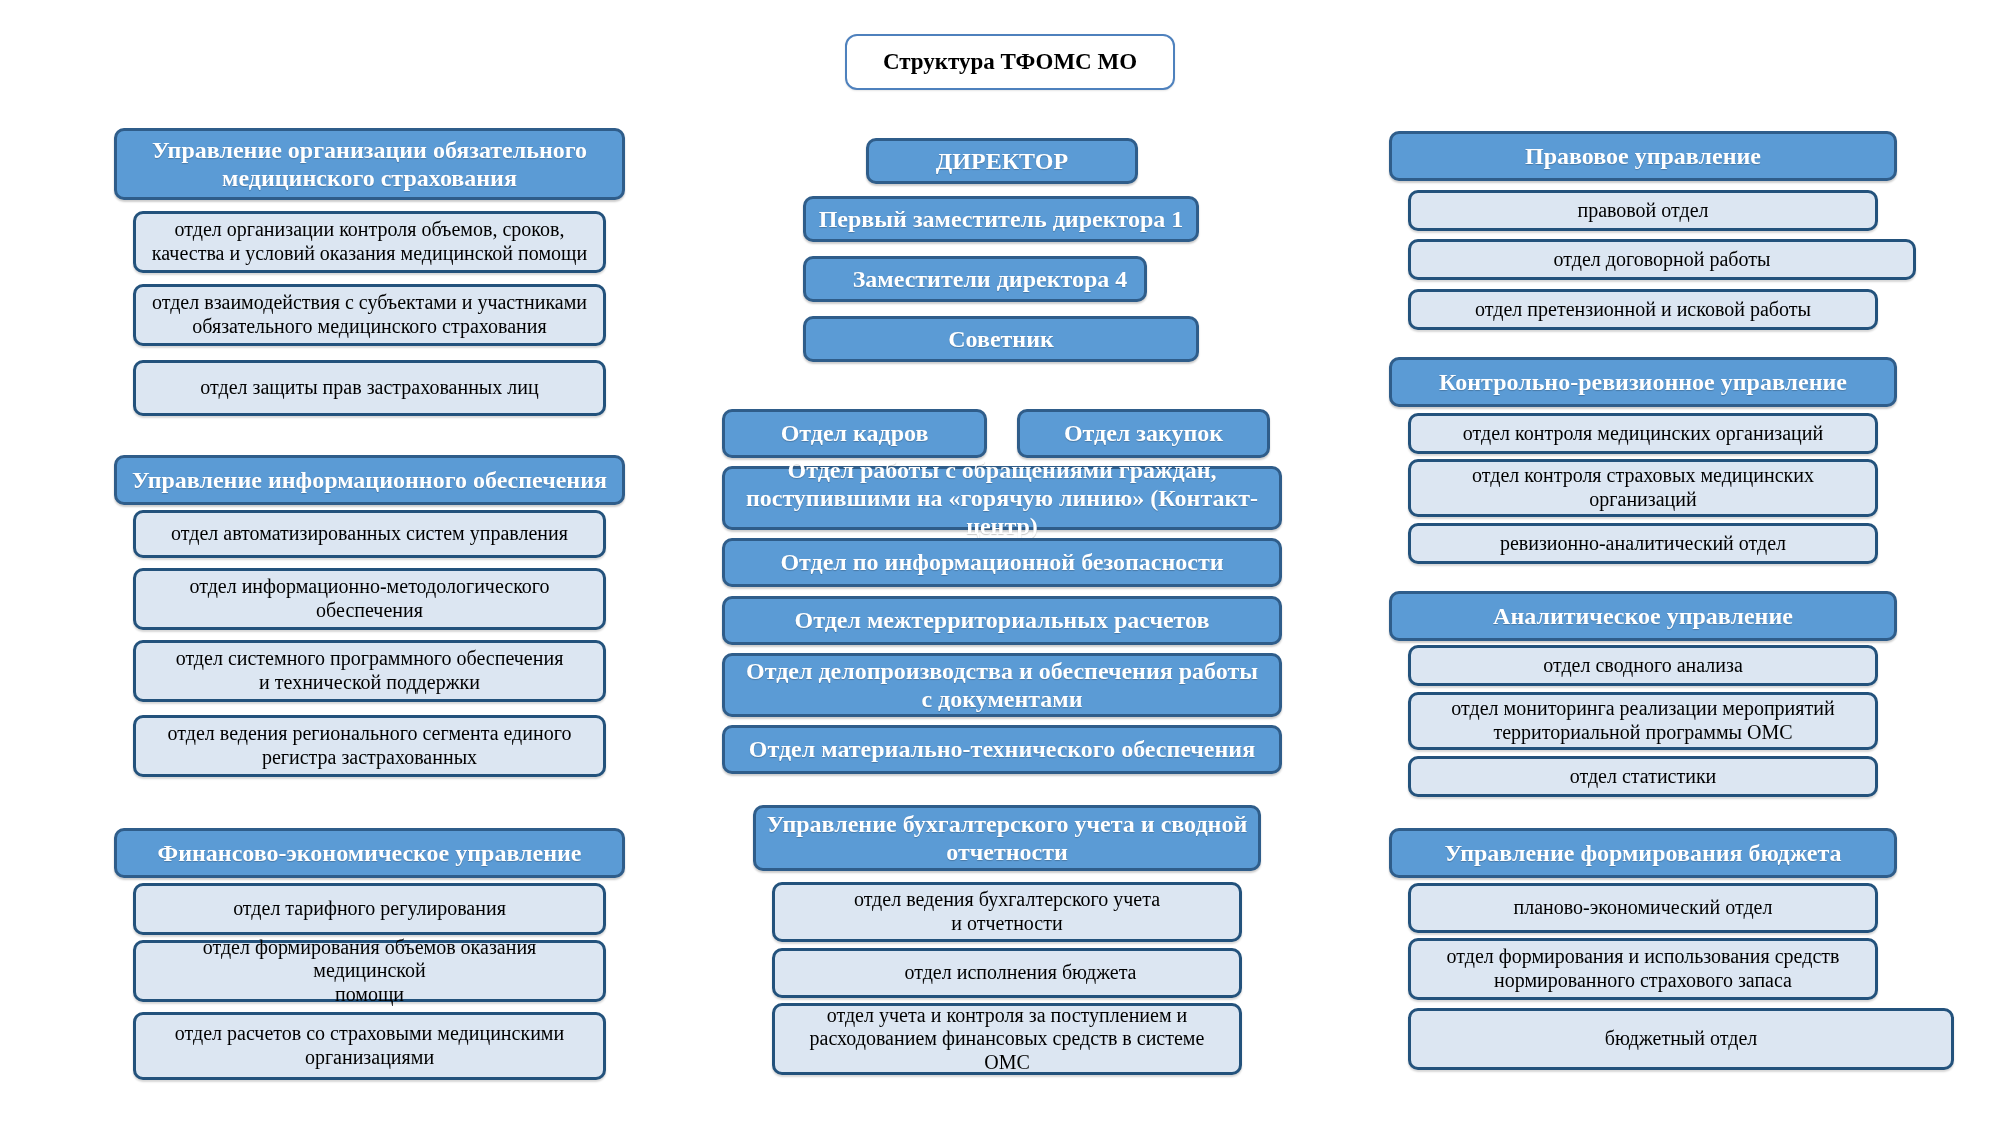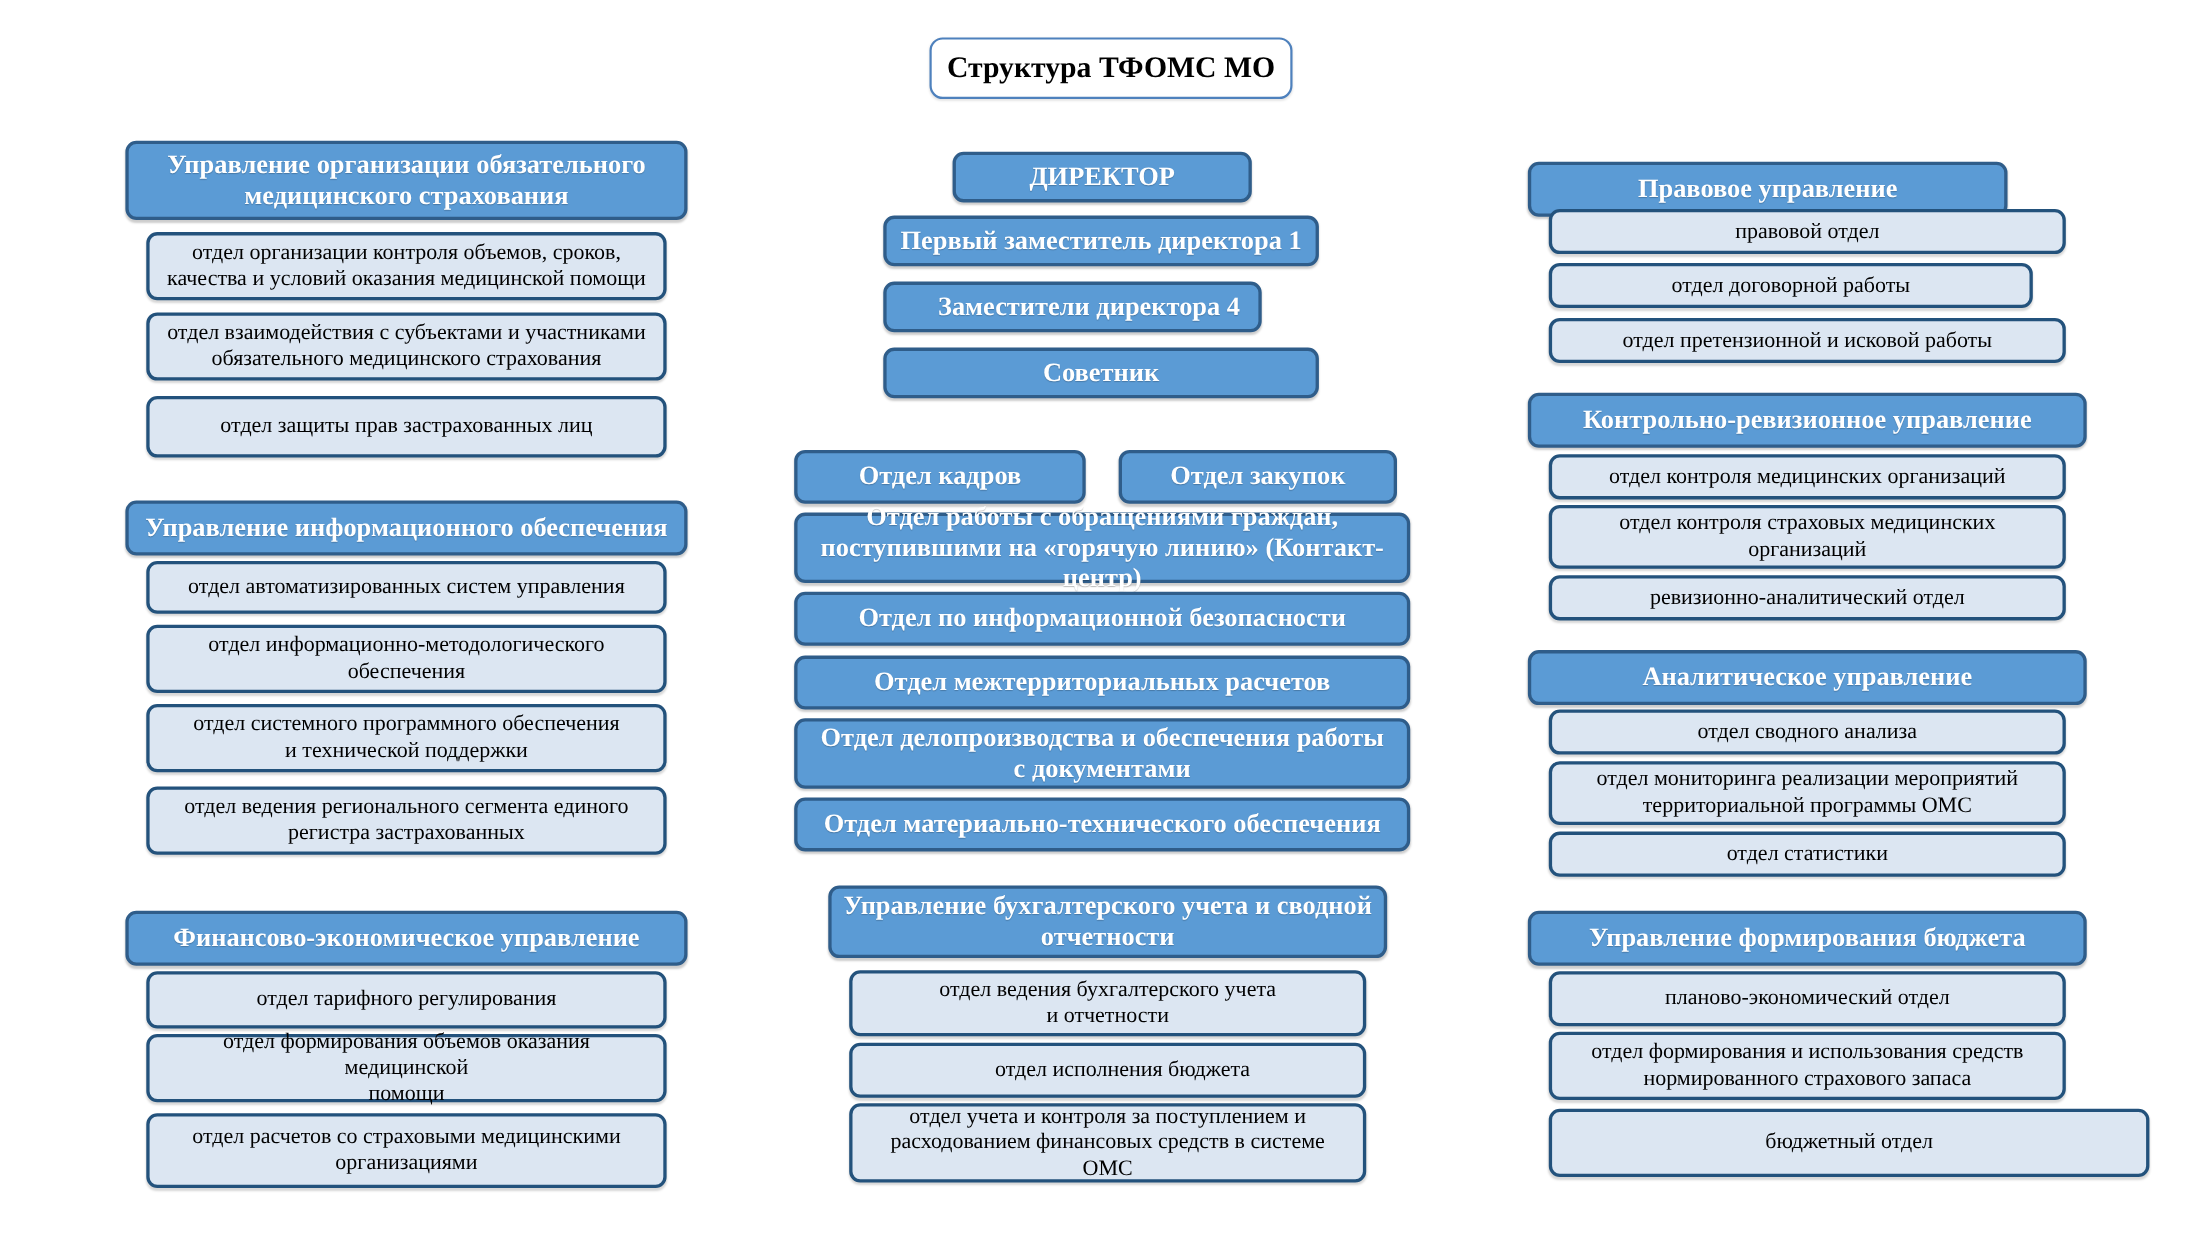--- a/index.html
+++ b/index.html
@@ -27,21 +27,21 @@
     line-height: 1.18;
     padding: 2px 10px;
     white-space: pre-line;
   }
   
   .title-box {
     background: #ffffff;
     border: 2px solid #4E81BD;
     color: #000000;
     font-weight: bold;
-    font-size: 27px;
+    font-size: 23px;
     border-radius: 12px;
     box-shadow: 0 1px 2px rgba(0,0,0,0.10);
   }
   
   .blue-box {
     background: #5B9BD5;
     border: 3px solid #2F5D8A;
     color: #ffffff;
     font-weight: bold;
     font-size: 24px;
@@ -172,27 +172,27 @@
 и отчетности</span>
   </div>
   <div class="box light-box" style="left:772px; top:948px; width:470px; height:50px;padding-left:37px;">
     <span>отдел исполнения бюджета</span>
   </div>
   <div class="box light-box" style="left:772px; top:1003px; width:470px; height:72px;">
     <span>отдел учета и контроля за поступлением и
 расходованием финансовых средств в системе ОМС</span>
   </div>
 
-  <div class="box blue-box" style="left:1389px; top:147px; width:436px; height:50px;">
+  <div class="box blue-box" style="left:1389px; top:131px; width:508px; height:50px;">
     <span>Правовое управление</span>
   </div>
   <div class="box light-box" style="left:1408px; top:190px; width:470px; height:41px;">
     <span>правовой отдел</span>
   </div>
-  <div class="box light-box" style="left:1408px; top:239px; width:440px; height:41px;">
+  <div class="box light-box" style="left:1408px; top:239px; width:508px; height:41px;">
     <span>отдел договорной работы</span>
   </div>
   <div class="box light-box" style="left:1408px; top:289px; width:470px; height:41px;">
     <span>отдел претензионной и исковой работы</span>
   </div>
 
   <div class="box blue-box" style="left:1389px; top:357px; width:508px; height:50px;">
     <span>Контрольно-ревизионное управление</span>
   </div>
   <div class="box light-box" style="left:1408px; top:413px; width:470px; height:41px;">

